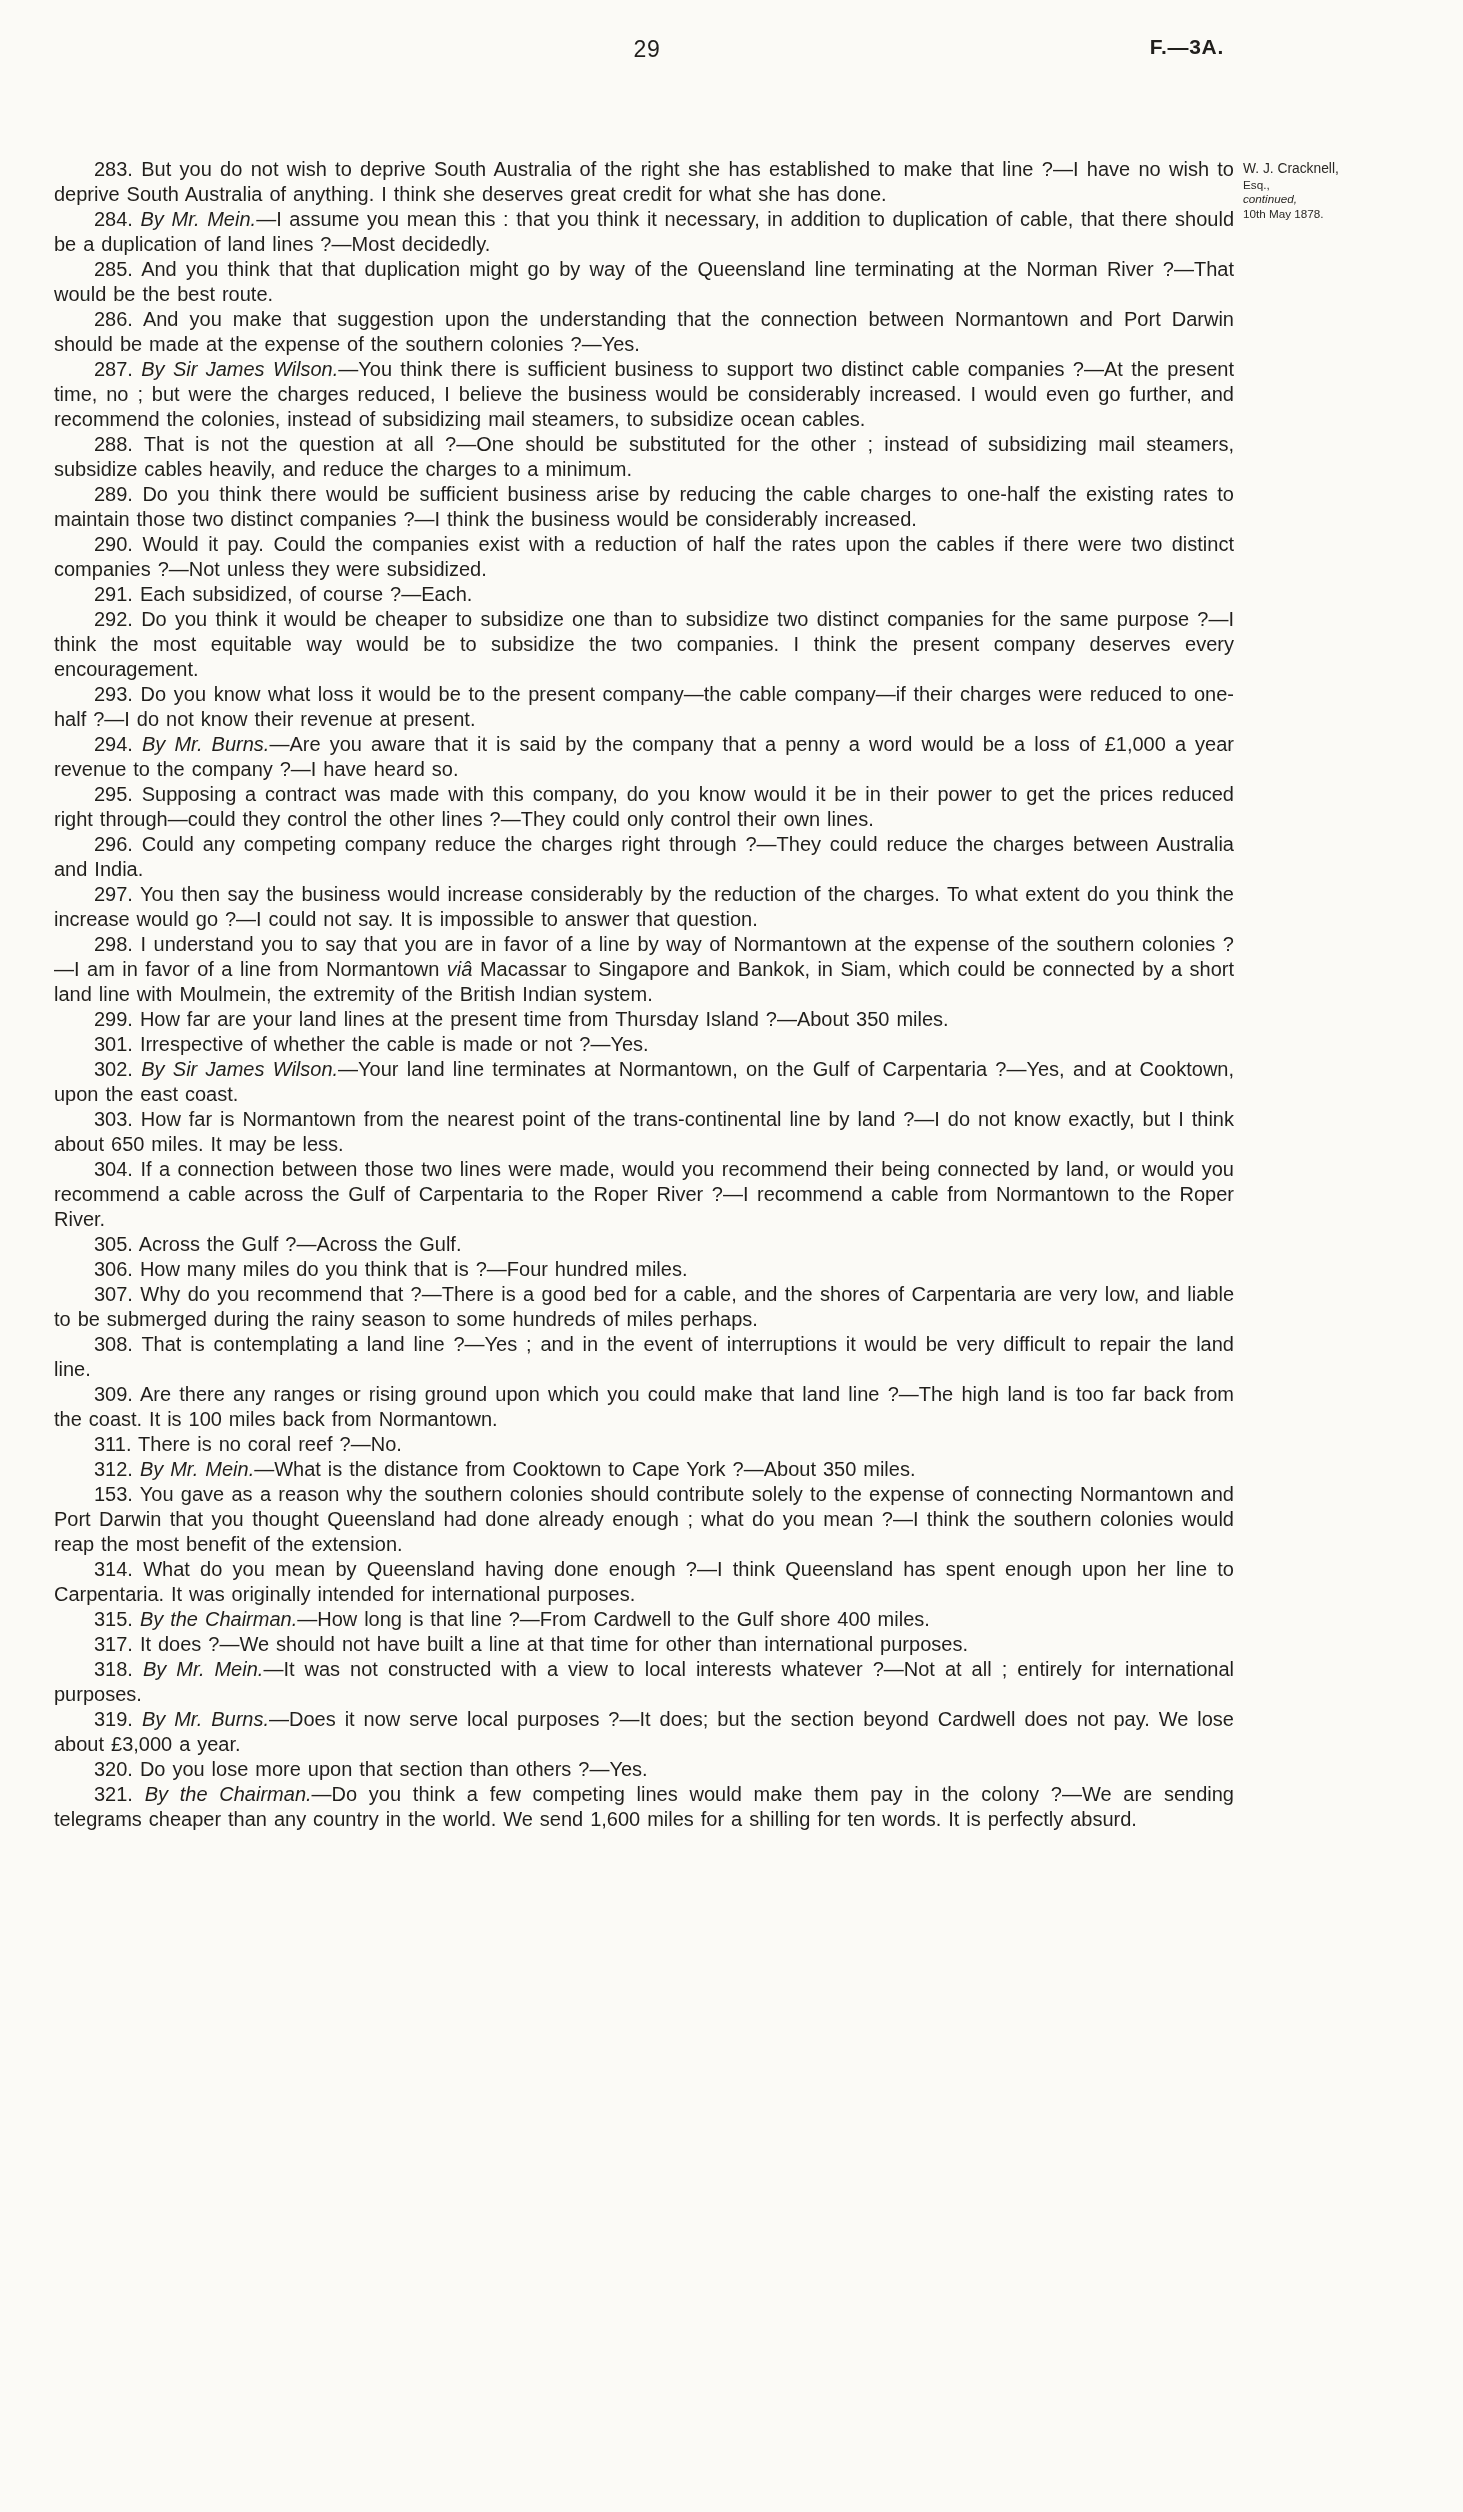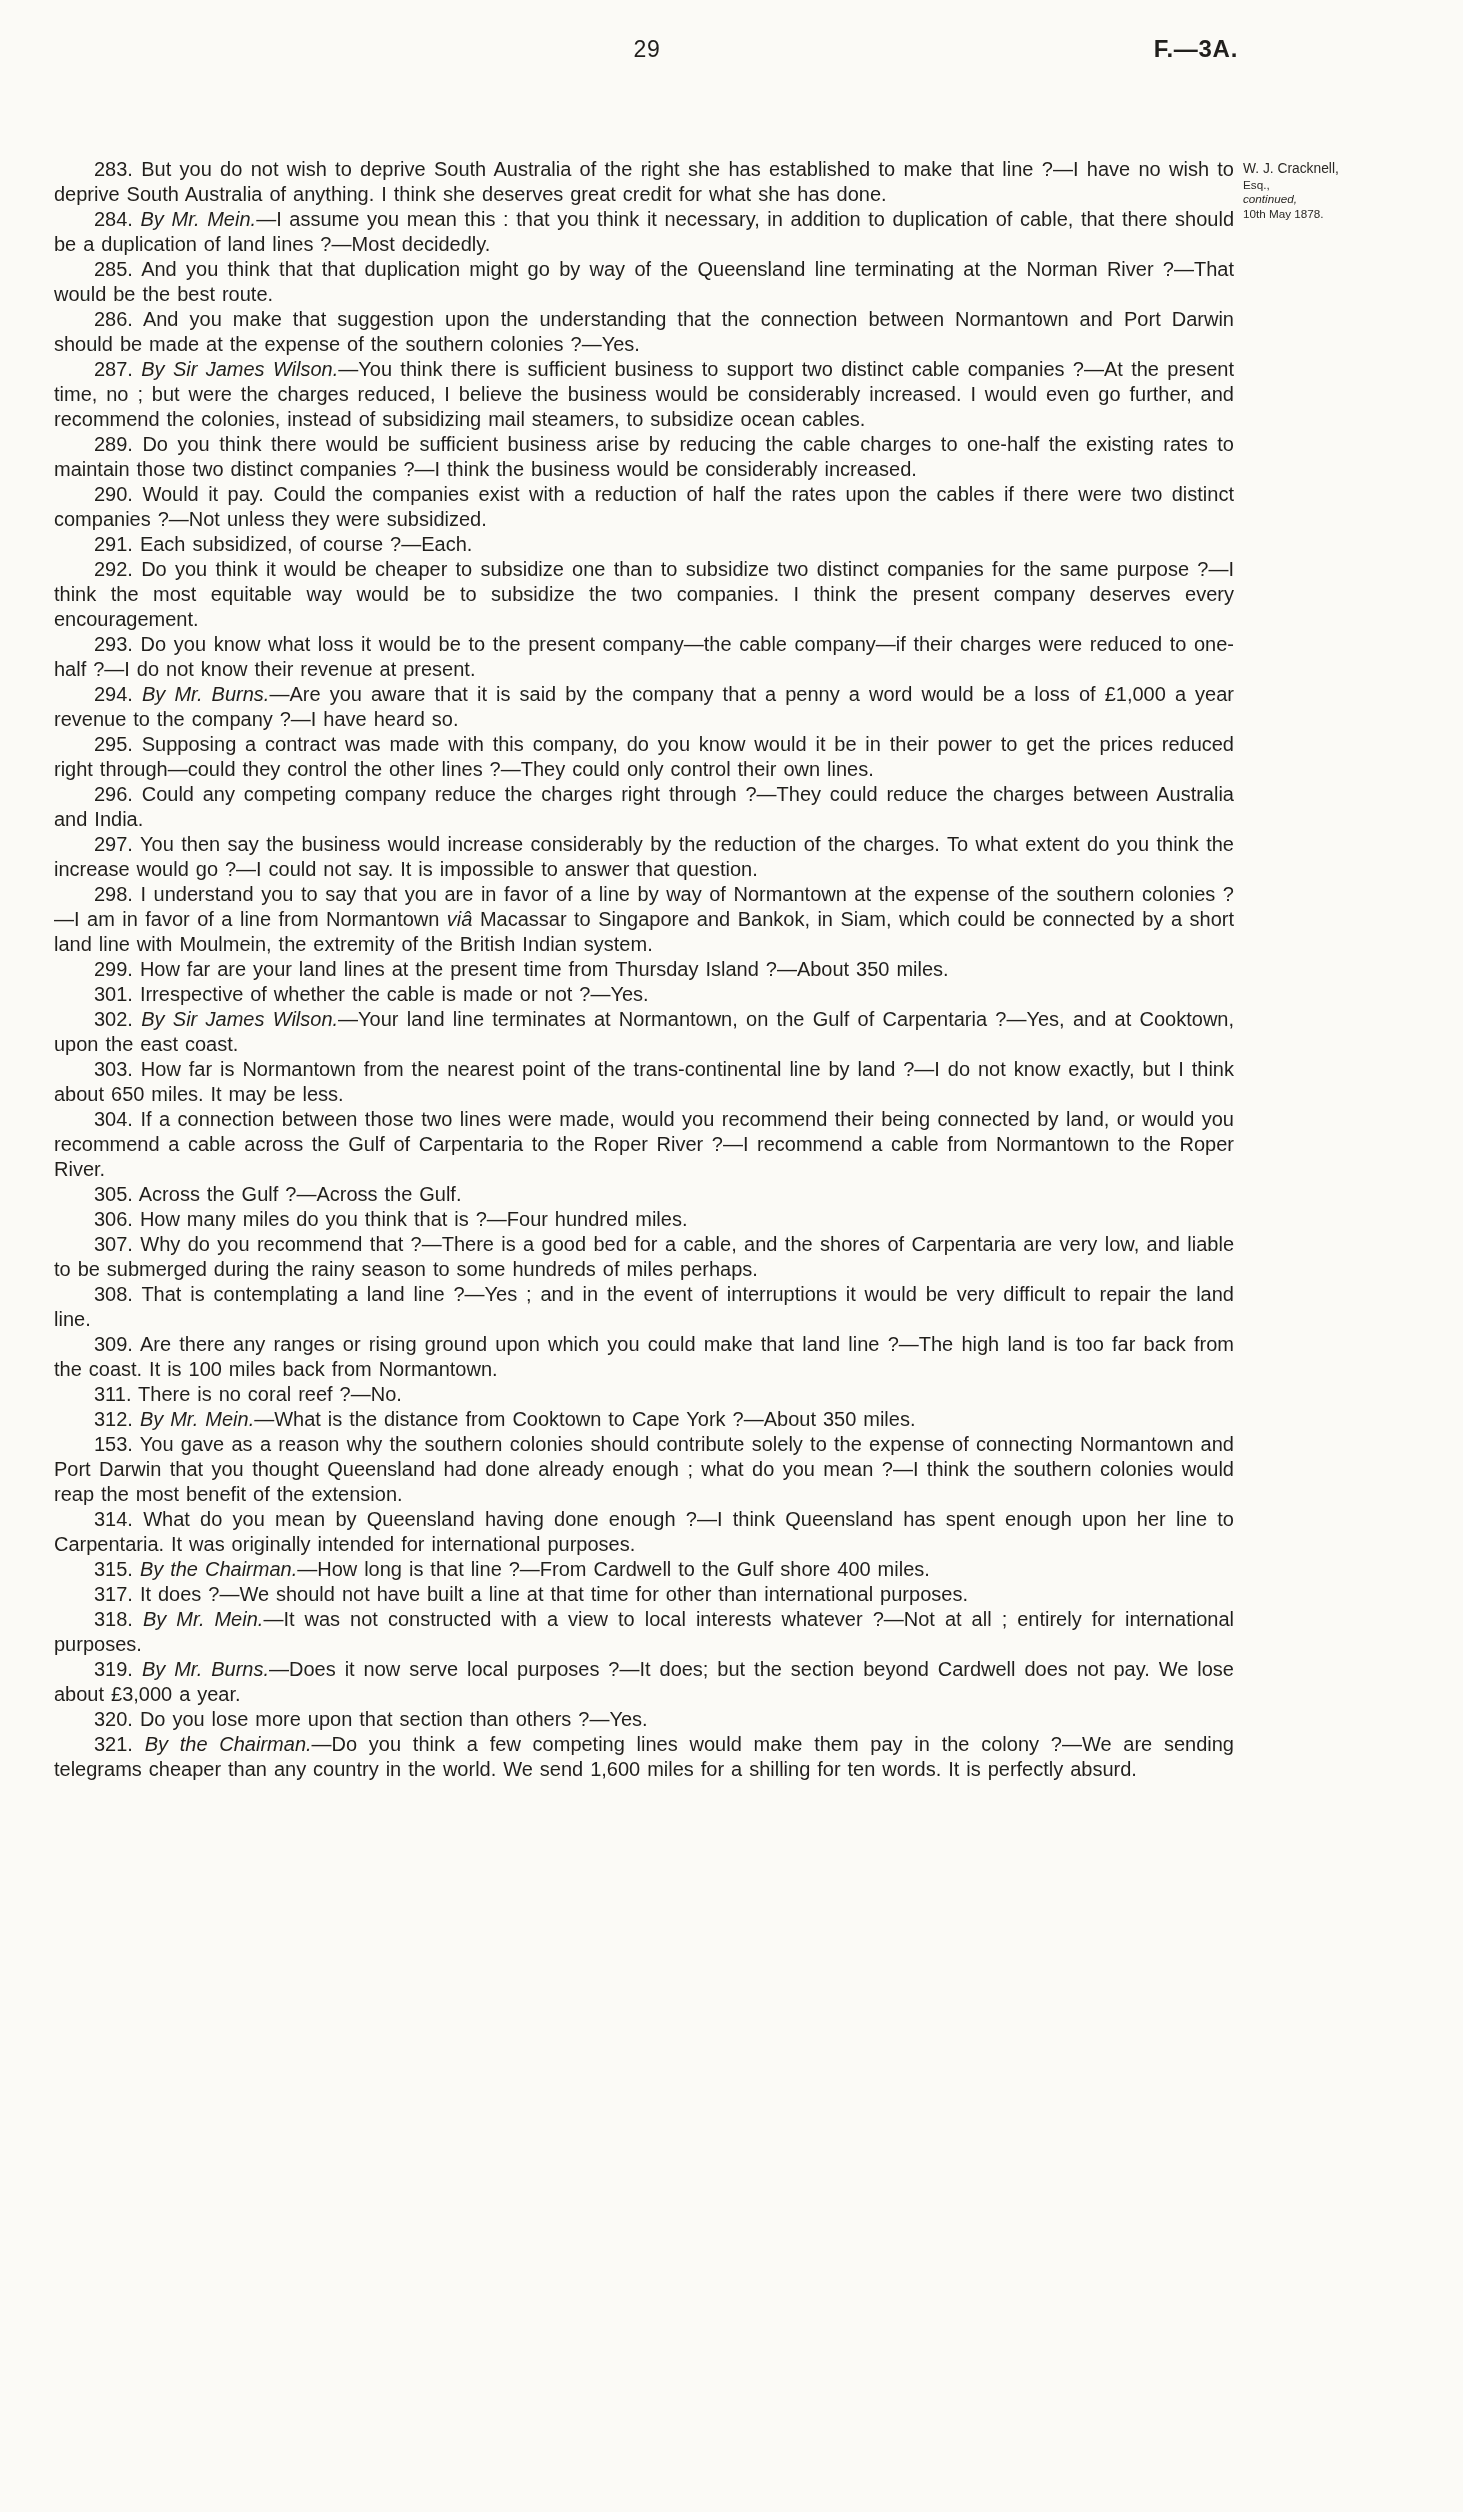--- a/index.html
+++ b/index.html
@@ -26,23 +26,23 @@
   .page-number {
     position: absolute;
     left: 0;
     width: 100%;
     text-align: center;
     font-size: 23px;
     letter-spacing: 0.7px;
   }
   .header-right {
     position: absolute;
-    right: 1px;
+    right: 15px;
     top: -1.4px;
-    font-size: 24px;
+    font-size: 21px;
     font-weight: bold;
     letter-spacing: 0.7px;
   }
   .testimony {
     position: absolute;
     top: 157px;
     left: 54px;
     width: 1180px;
   }
   .para {
@@ -87,20 +87,21 @@
     <div class="small it">continued,</div>
     <div class="small">10th May 1878.</div>
   </div>
 
   <div class="testimony">
       <p class="para"><span>283. But you do not wish to deprive South Australia of the right she has established to make that line ?—I have no wish to deprive South Australia of anything.  I think she deserves great credit for what she has done.</span></p>
       <p class="para"><span>284. </span><span class="it">By Mr. Mein.</span><span>—I assume you mean this : that you think it necessary, in addition to duplication of cable, that there should be a duplication of land lines ?—Most decidedly.</span></p>
       <p class="para"><span>285. And you think that that duplication might go by way of the Queensland line terminating at the Norman River ?—That would be the best route.</span></p>
       <p class="para"><span>286. And you make that suggestion upon the understanding that the connection between Normantown and Port Darwin should be made at the expense of the southern colonies ?—Yes.</span></p>
       <p class="para"><span>287. </span><span class="it">By Sir James Wilson.</span><span>—You think there is sufficient business to support two distinct cable companies ?—At the present time, no ; but were the charges reduced, I believe the business would be considerably increased.  I would even go further, and recommend the colonies, instead of subsidizing mail steamers, to subsidize ocean cables.</span></p>
+      <p class="para"><span>288. That is not the question at all ?—One should be substituted for the other ; instead of subsidizing mail steamers, subsidize cables heavily, and reduce the charges to a minimum.</span></p>
       <p class="para"><span>289. Do you think there would be sufficient business arise by reducing the cable charges to one-half the existing rates to maintain those two distinct companies ?—I think the business would be considerably increased.</span></p>
       <p class="para"><span>290. Would it pay.  Could the companies exist with a reduction of half the rates upon the cables if there were two distinct companies ?—Not unless they were subsidized.</span></p>
       <p class="para"><span>291. Each subsidized, of course ?—Each.</span></p>
       <p class="para"><span>292. Do you think it would be cheaper to subsidize one than to subsidize two distinct companies for the same purpose ?—I think the most equitable way would be to subsidize the two companies.  I think the present company deserves every encouragement.</span></p>
       <p class="para"><span>293. Do you know what loss it would be to the present company—the cable company—if their charges were reduced to one-half ?—I do not know their revenue at present.</span></p>
       <p class="para"><span>294. </span><span class="it">By Mr. Burns.</span><span>—Are you aware that it is said by the company that a penny a word would be a loss of £1,000 a year revenue to the company ?—I have heard so.</span></p>
       <p class="para"><span>295. Supposing a contract was made with this company, do you know would it be in their power to get the prices reduced right through—could they control the other lines ?—They could only control their own lines.</span></p>
       <p class="para"><span>296. Could any competing company reduce the charges right through ?—They could reduce the charges between Australia and India.</span></p>
       <p class="para"><span>297. You then say the business would increase considerably by the reduction of the charges.  To what extent do you think the increase would go ?—I could not say.  It is impossible to answer that question.</span></p>
       <p class="para"><span>298. I understand you to say that you are in favor of a line by way of Normantown at the expense of the southern colonies ?—I am in favor of a line from Normantown </span><span class="it">viâ</span><span> Macassar to Singapore and Bankok, in Siam, which could be connected by a short land line with Moulmein, the extremity of the British Indian system.</span></p>

